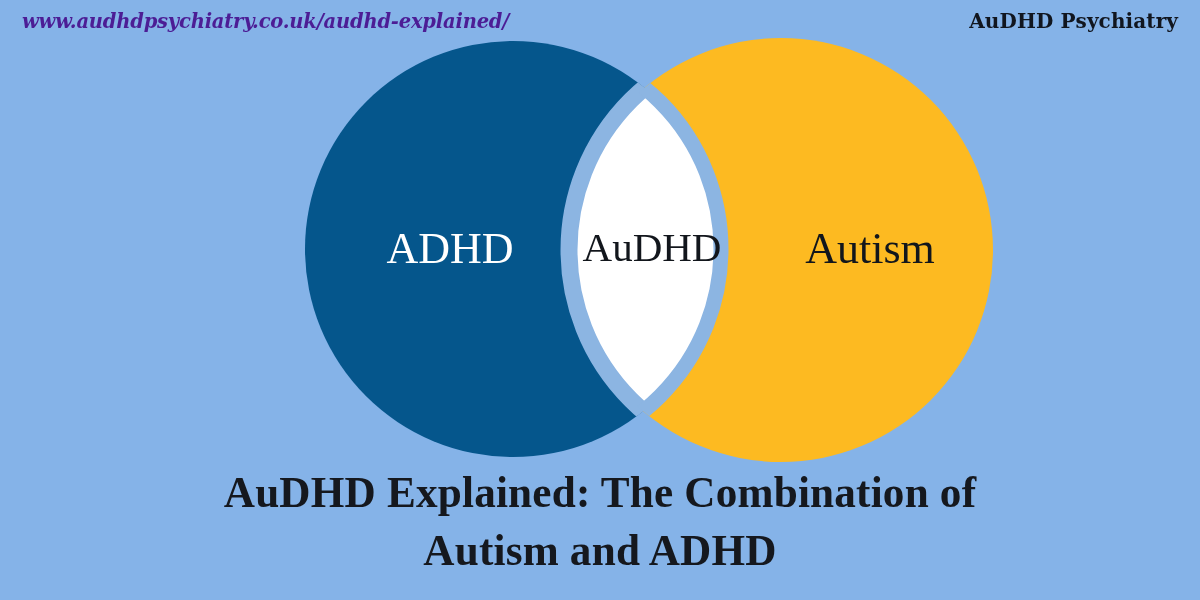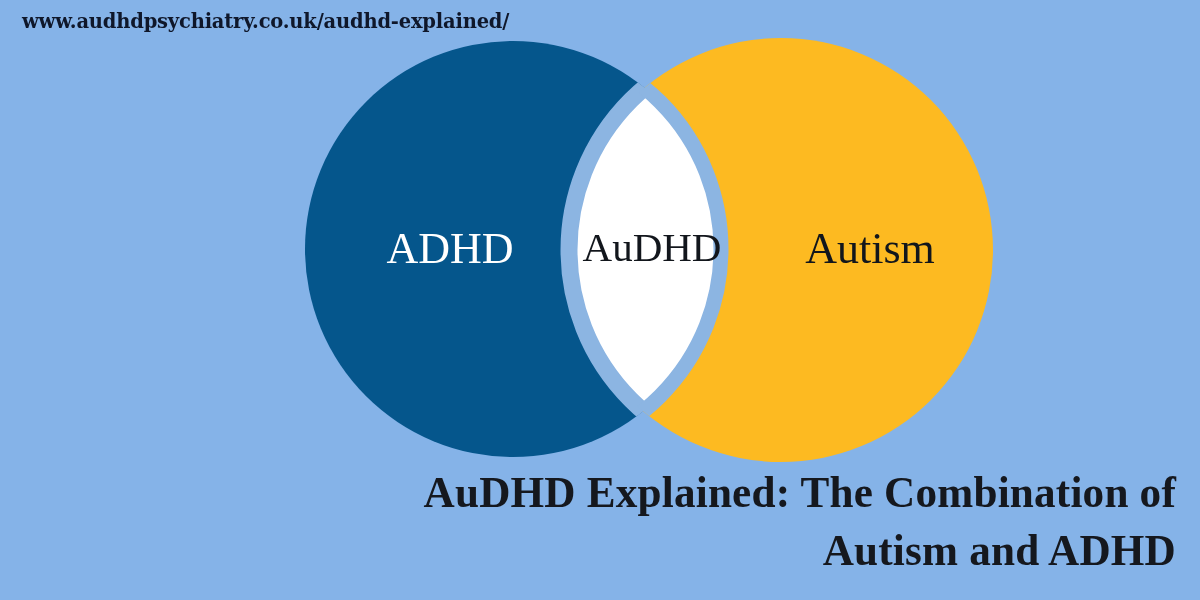--- a/index.html
+++ b/index.html
@@ -32,23 +32,24 @@
     align-items: center;
     justify-content: space-between;
     padding: 0 22px;
     box-sizing: border-box;
     z-index: 40;
   }
   #site-url {
     font-family: "DejaVu Serif", "Liberation Serif", serif;
     font-size: 19.5px;
     font-weight: 700;
-    color: #0f172a;
+    color: #4c1d95;
     letter-spacing: -0.2px;
     white-space: nowrap;
+    font-style: italic;
   }
   #brand-name {
     font-family: "DejaVu Serif", "Liberation Serif", serif;
     font-size: 20px;
     font-weight: 700;
     color: #11161f;
     letter-spacing: 0.1px;
     white-space: nowrap;
   }
 
@@ -77,21 +78,21 @@
   #label-adhd   { font-size: 44px; fill: #ffffff; }
   #label-audhd  { font-size: 41px; fill: #12161c; }
   #label-autism { font-size: 44px; fill: #12161c; }
 
   
   #title-block {
     position: absolute;
     left: 0;
     top: 463px;
     width: 1200px;
-    text-align: right;
+    text-align: center;
     z-index: 30;
   }
   .title-line {
     font-family: "Liberation Serif", "DejaVu Serif", serif;
     font-weight: 700;
     font-size: 45px;
     line-height: 58px;
     color: #15181e;
     letter-spacing: 0.2px;
     transform: scaleX(0.96);
@@ -99,20 +100,21 @@
     white-space: nowrap;
   }
 </style>
 </head>
 <body>
 
 <div id="stage">
 
   <div id="header">
     <span id="site-url">www.audhdpsychiatry.co.uk/audhd-explained/</span>
+    <span id="brand-name">AuDHD Psychiatry</span>
   </div>
 
   <div id="venn-wrap">
     <svg id="venn-svg" viewBox="0 0 1200 600" xmlns="http://www.w3.org/2000/svg">
       <defs>
 
         <clipPath id="clip-left-disc">
           <circle cx="480" cy="249" r="208"></circle>
         </clipPath>
       </defs>

